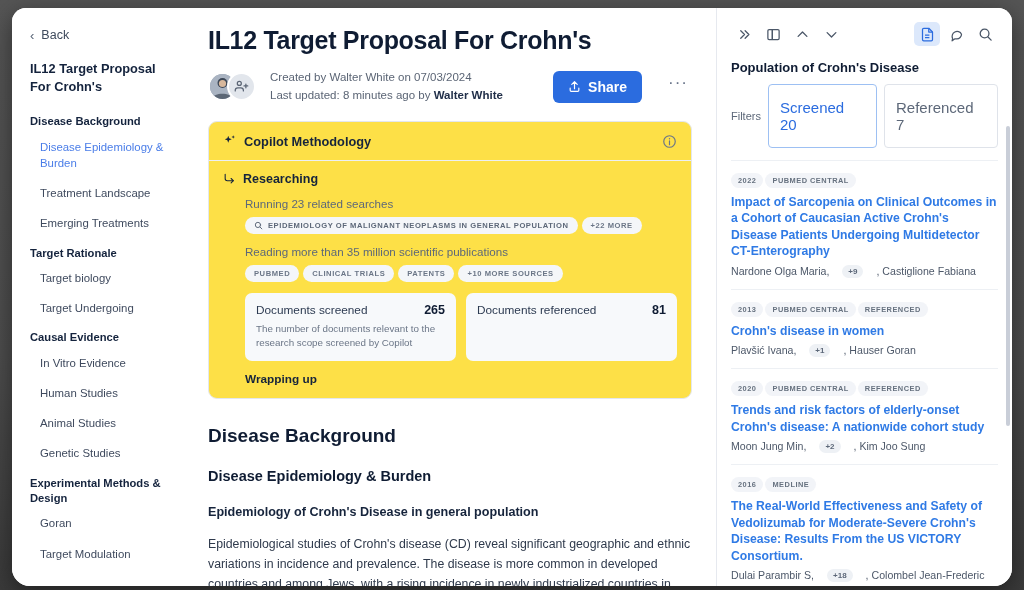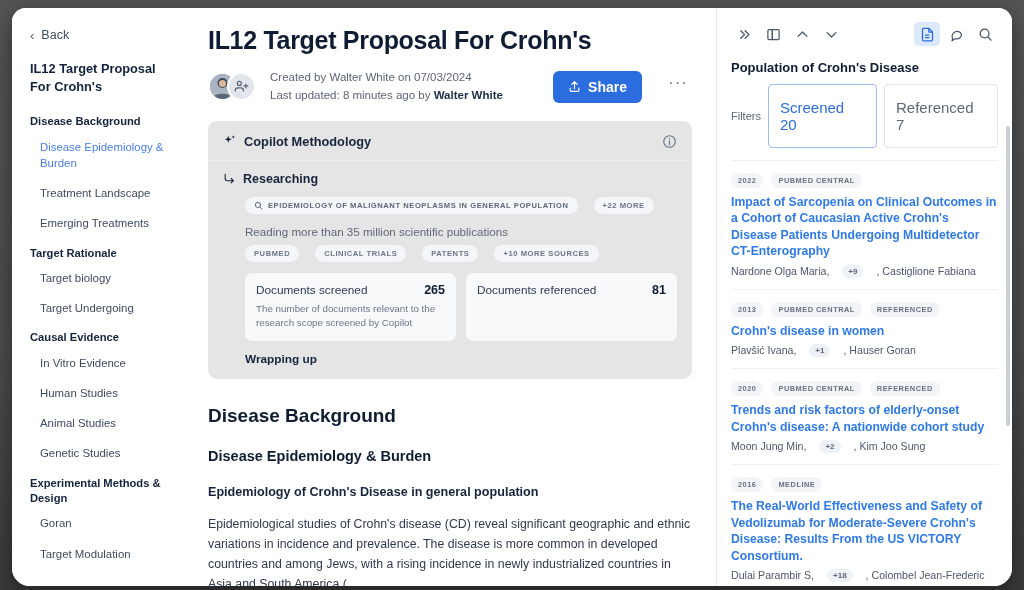--- a/index.html
+++ b/index.html
@@ -83,38 +83,38 @@
   }
   .more-btn {
     color: #69748a; font-size: 17px; letter-spacing: 1px;
     padding: 0 4px 8px 10px; cursor: pointer; line-height: .6;
   }
 
   
   .copilot-card {
     margin-top: 16px;
     border: 1px solid #e3e7ee; border-radius: 9px;
-    background: #e5e5e5;
+    background: #fde047;
   }
   .cc-head {
     display: flex; align-items: center; gap: 7px;
     padding: 12px 14px 11px 14px;
     border-bottom: 1px solid #eceff4;
   }
   .cc-title { font-size: 12.8px; font-weight: 600; color: #16243c; }
   .cc-spacer { flex: 1 1 auto; }
   .cc-body { padding: 11px 14px 12px 14px; }
   .cc-step {
     display: flex; align-items: center; gap: 7px;
     font-size: 12.5px; font-weight: 600; color: #16243c; margin-bottom: 11px;
   }
   .cc-sub {
     font-size: 11.6px; color: #5d6879; margin: 0 0 7px 22px;
   }
-  .chips { display: flex; gap: 16px; margin: 0 0 11px 22px; flex-wrap: wrap; }
+  .chips { display: flex; gap: 4px; margin: 0 0 11px 22px; flex-wrap: wrap; }
   .chip {
     display: flex; align-items: center; gap: 5px;
     background: #f4f6f9; border-radius: 11px;
     padding: 4px 9px; font-size: 7.6px; letter-spacing: .55px;
     color: #5d6879; font-weight: 600; text-transform: uppercase;
   }
   .chip.plain { color: #6b7687; }
   .stats { display: flex; gap: 10px; margin: 0 0 11px 22px; }
   .stat {
     flex: 1 1 0; background: #f7f9fb; border-radius: 7px; padding: 10px 11px;
@@ -164,21 +164,21 @@
   }
   .filters-label { font-size: 11px; color: #5d6879; }
   .fchip {
     border: 1px solid #dfe3ea; border-radius: 4px; padding: 14px 11px;
     font-size: 15px; color: #5d6879; cursor: pointer; background: #fff;
   }
   .fchip.on { border-color: #9dc0f3; color: #2b6cdf; }
   .rp-list { flex: 1 1 auto; overflow: hidden; padding: 0 14px; }
   .ref { padding: 12px 0 11px 0; border-top: 1px solid #edf0f4; }
   .ref:first-child { border-top: 1px solid #edf0f4; }
-  .ref-tags { display: flex; gap: 8px; align-items: flex-end; margin-bottom: 6px; }
+  .ref-tags { display: flex; gap: 2px; align-items: flex-end; margin-bottom: 6px; }
   .tag {
     background: #f2f4f8; border-radius: 9px; padding: 3px 7px;
     font-size: 7.4px; letter-spacing: .5px; font-weight: 600;
     color: #66717f; text-transform: uppercase;
   }
   .ref-title {
     font-size: 12.2px; font-weight: 600; color: #2f7ae5;
     line-height: 1.35; cursor: pointer; margin-bottom: 5px;
   }
   .ref-authors {
@@ -285,20 +285,21 @@
         <div class="cc-step">
           <span>
             <svg width="13" height="13" viewBox="0 0 24 24" fill="none" stroke="#16243c" stroke-width="2" stroke-linecap="round" stroke-linejoin="round" aria-hidden="true">
               <path d="M4 4v8a4 4 0 0 0 4 4h11"></path>
               <path d="M15 12l4 4-4 4"></path>
             </svg>
           </span>
           <span>Researching</span>
         </div>
 
+        <div class="cc-sub">Running 23 related searches</div>
         <div class="chips">
           <span class="chip">
             <span>
               <svg width="9" height="9" viewBox="0 0 24 24" fill="none" stroke="#5d6879" stroke-width="2.6" stroke-linecap="round" aria-hidden="true">
                 <circle cx="10.5" cy="10.5" r="7"></circle>
                   <path d="M16 16l5 5"></path>
               </svg>
             </span>
             <span>Epidemiology of malignant neoplasms in general population</span>
           </span>

